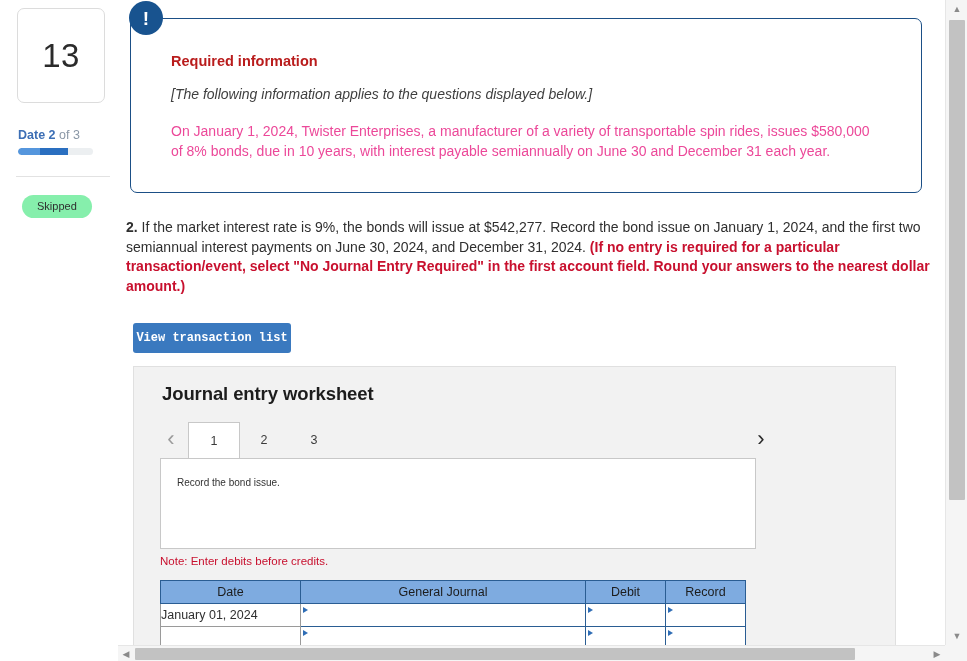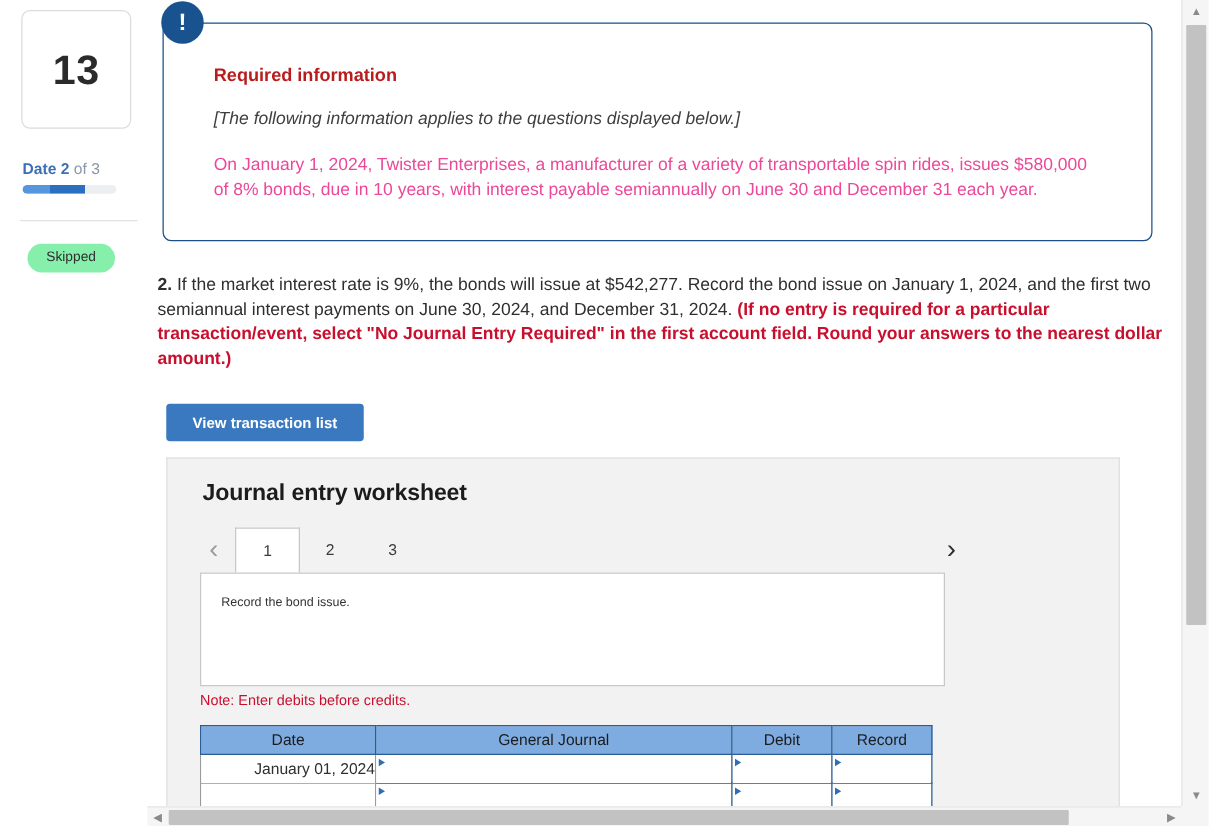--- a/index.html
+++ b/index.html
@@ -42,21 +42,21 @@
     border-radius: 7px;
     background: #fff;
     display: flex;
     align-items: center;
     justify-content: center;
     box-sizing: border-box;
   }
   .qnum-card span {
     font-size: 33px;
     color: #2b2b2b;
-    font-weight: 700;
+    font-weight: 400;
     letter-spacing: .5px;
   }
   .part-label {
     position: absolute;
     left: 18px;
     top: 128px;
     font-size: 12.5px;
     color: #6a7a8c;
     white-space: nowrap;
   }
@@ -199,21 +199,21 @@
   .view-btn {
     position: absolute;
     left: 15px;
     top: 323px;
     width: 158px;
     height: 30px;
     background: #3a79bf;
     color: #fff;
     border: none;
     border-radius: 3px;
-    font-family: Liberation Sans, sans-serif;
+    font-family: Liberation Mono, monospace;
     font-size: 12px;
     font-weight: 700;
     cursor: pointer;
     padding: 0;
   }
 
   
   .worksheet {
     position: absolute;
     left: 15px;
@@ -330,21 +330,21 @@
     border: 1px solid #2a5d93;
     background: #ffffff;
     height: 22px;
     padding: 0;
     font-size: 12.5px;
     color: #2f2f2f;
     position: relative;
   }
   .jtable td.date-cell {
     border-color: #9a9a9a;
-    text-align: right;
+    text-align: left;
   }
   .col-date  { width: 140px; }
   .col-gj    { width: 285px; }
   .col-debit { width: 80px; }
   .col-credit{ width: 80px; }
 
   .cell-marker {
     position: absolute;
     left: 2px;
     top: 3px;

